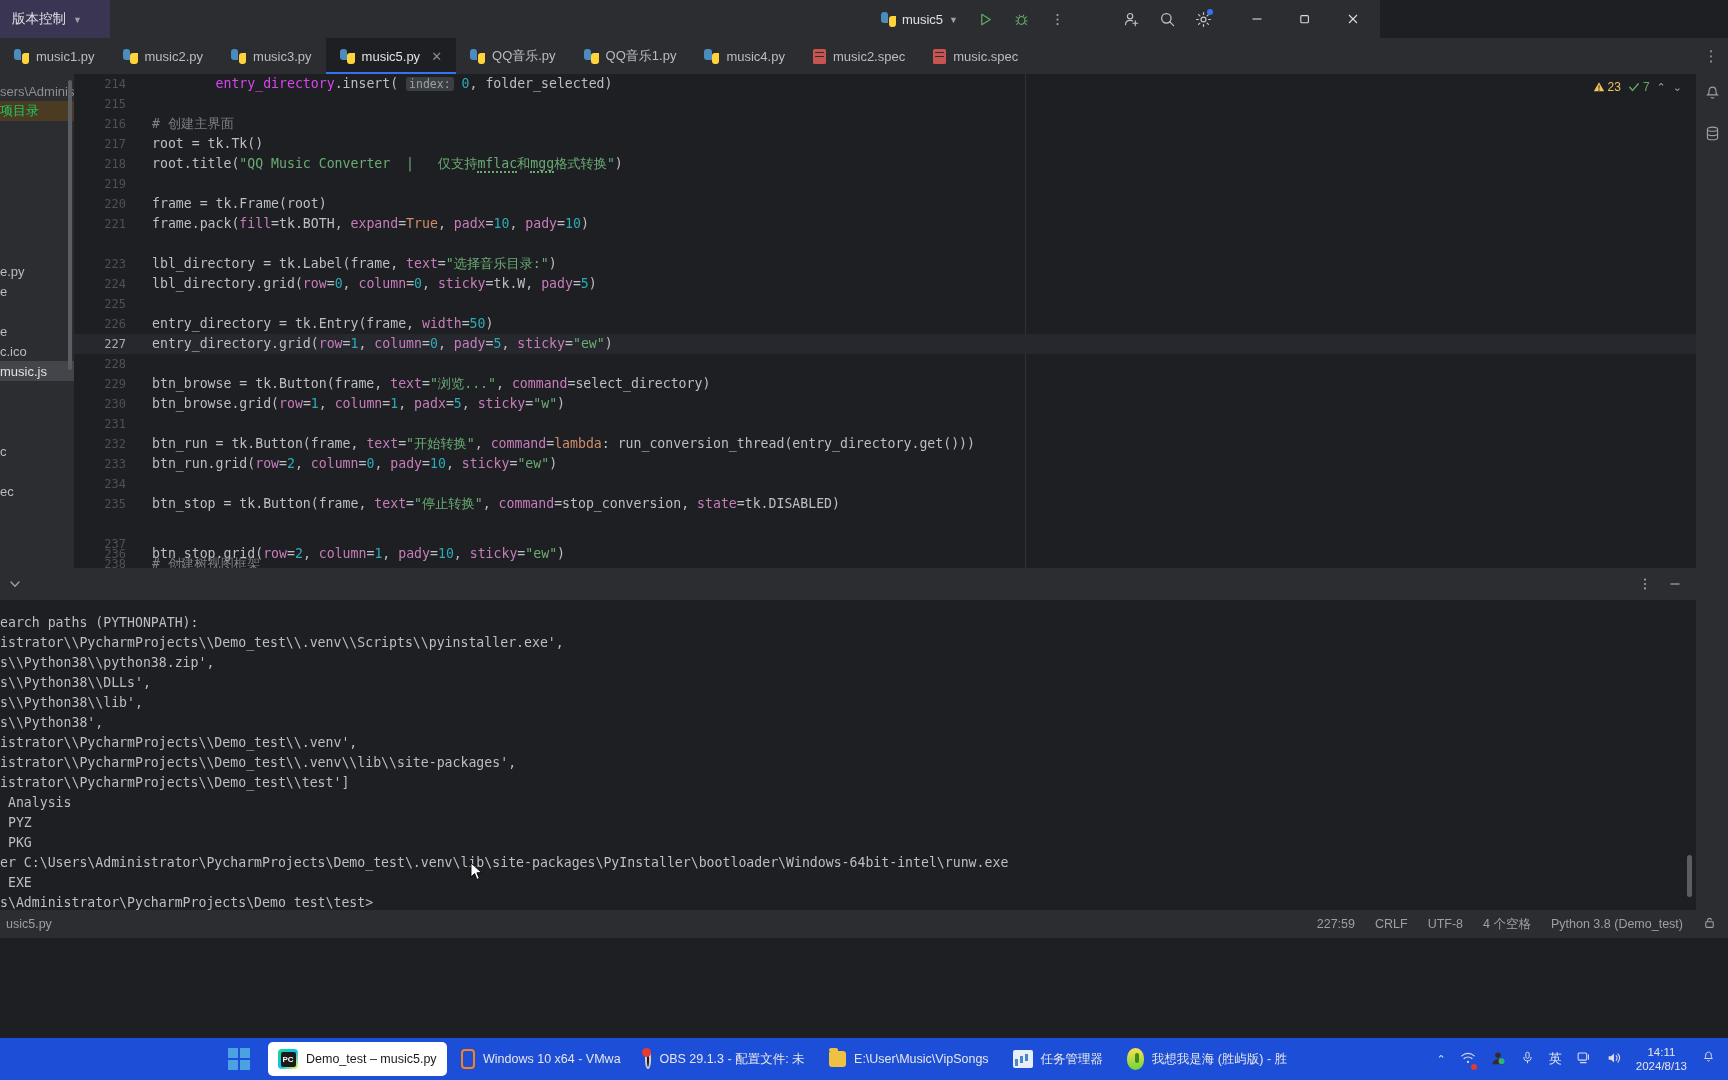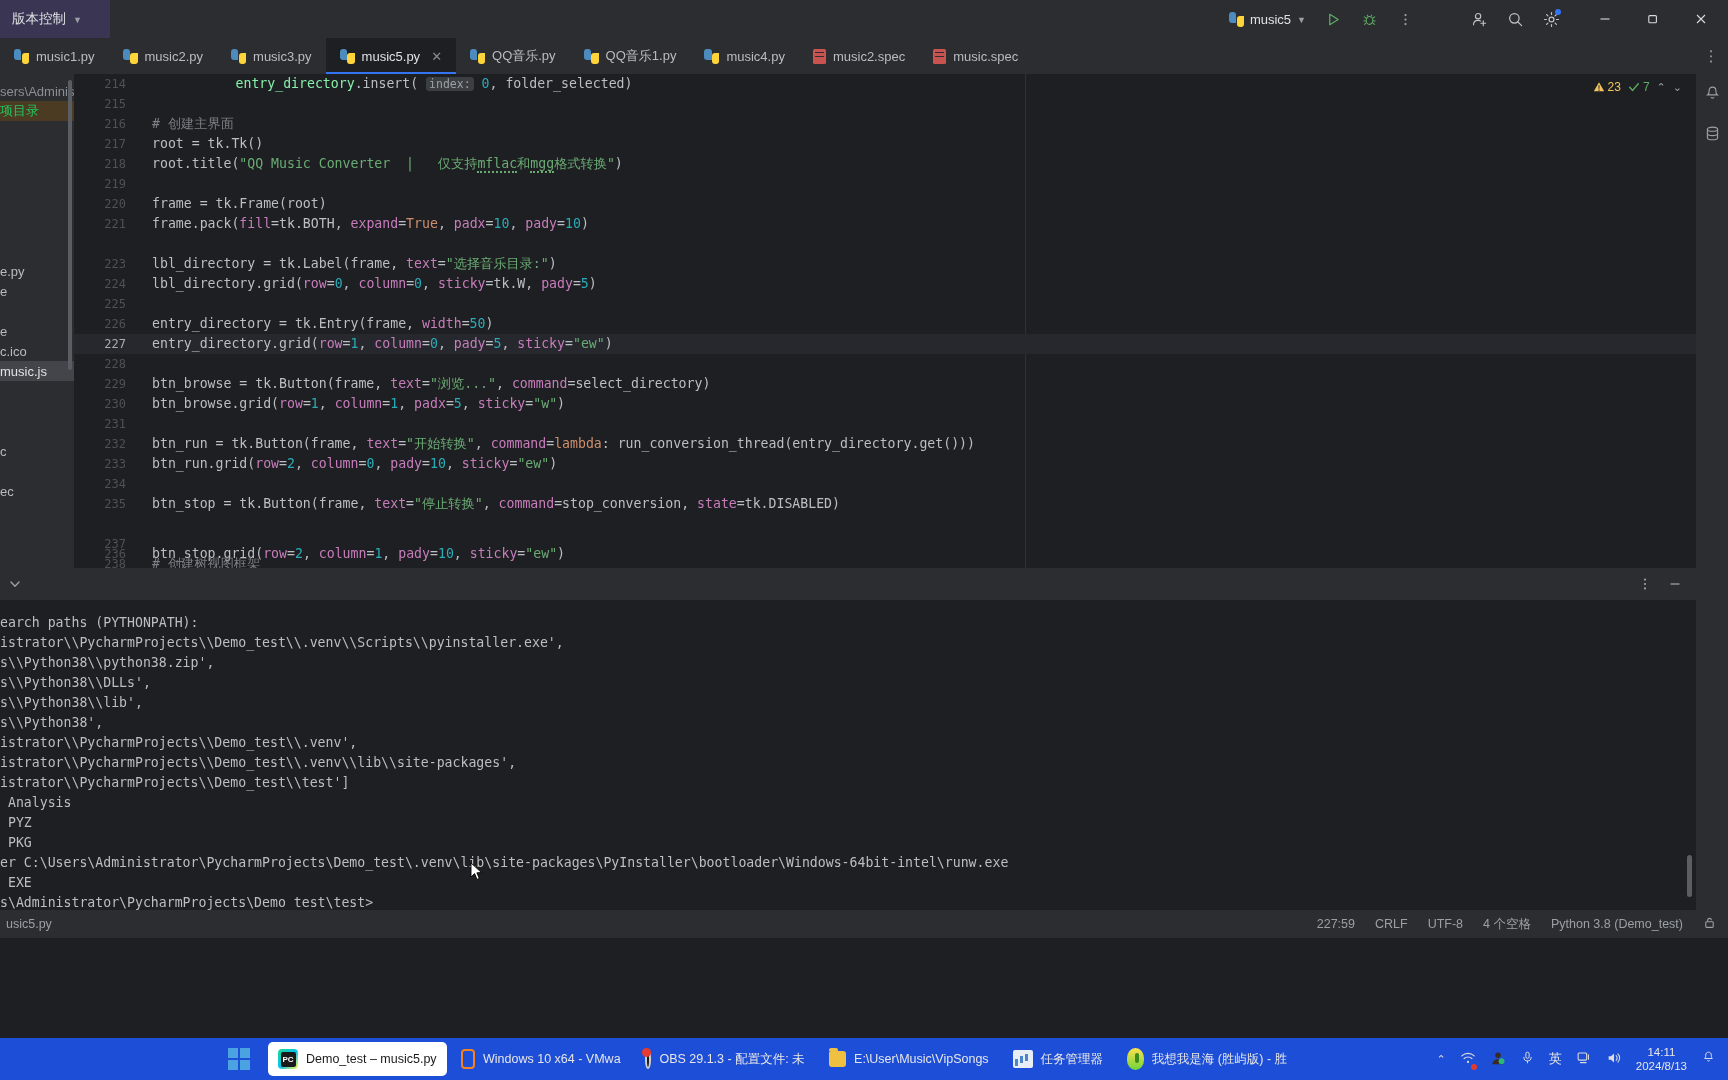--- a/index.html
+++ b/index.html
@@ -7,21 +7,21 @@
   body {
     background:#1e1f22;
     font-family:"Liberation Sans", sans-serif;
     color:#cfd2d6;
     -webkit-font-smoothing:antialiased;
   }
   .app { position:relative; width:1728px; height:1080px; }
 
   
   .titlebar {
-    position:absolute; left:0; top:0; width:1728px; height:38px;
+    position:absolute; left:0; top:0; width:1380px; height:38px;
     background:#2b2d30; display:flex; align-items:center;
   }
   .vcs-chip {
     height:38px; min-width:110px; padding:0 12px;
     background:#393552; display:flex; align-items:center; gap:7px;
     font-size:13.5px; color:#dfe1e5;
   }
   .chev { font-size:9px; color:#9aa0a6; transform:translateY(1px); }
   .tb-spacer { flex:1; }
   .tb-right { display:flex; align-items:center; gap:2px; padding-right:4px; }
@@ -105,21 +105,21 @@
   .ctext {
     position:absolute; left:78px; line-height:20px;
     font-family:"DejaVu Sans Mono", monospace; font-size:13.2px;
     color:#bcbec4; white-space:pre;
   }
   .kw   { color:#cf8e6d; }
   .str  { color:#6aab73; }
   .num  { color:#2aacb8; }
   .cmt  { color:#7a7e85; }
   .pname{ color:#c77dbb; }
-  .fn   { color:#86efac;margin-left:20px; }
+  .fn   { color:#d946ef; }
   .hint {
     background:#3c3f41; color:#9aa0a6; border-radius:3px;
     padding:0 3px; font-size:11.5px;
   }
   .wavy { border-bottom:2px dotted #6aab73; }
   .editor-vline {
     position:absolute; left:951px; top:0; bottom:0; width:1px; background:#2f3136;
   }
   .inspect-widget {
     position:absolute; right:46px; top:6px; display:flex; align-items:center; gap:7px;

